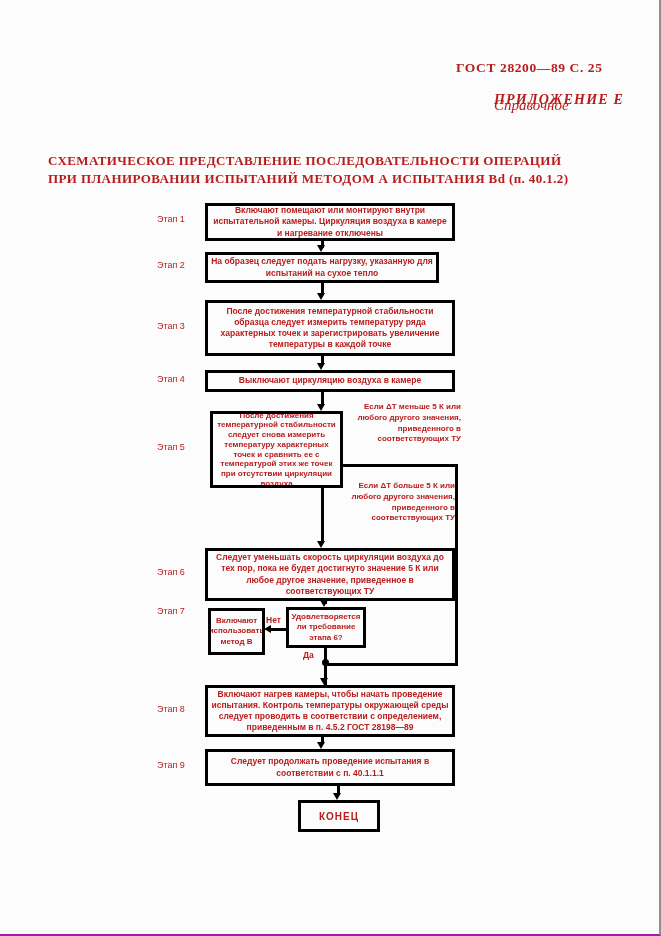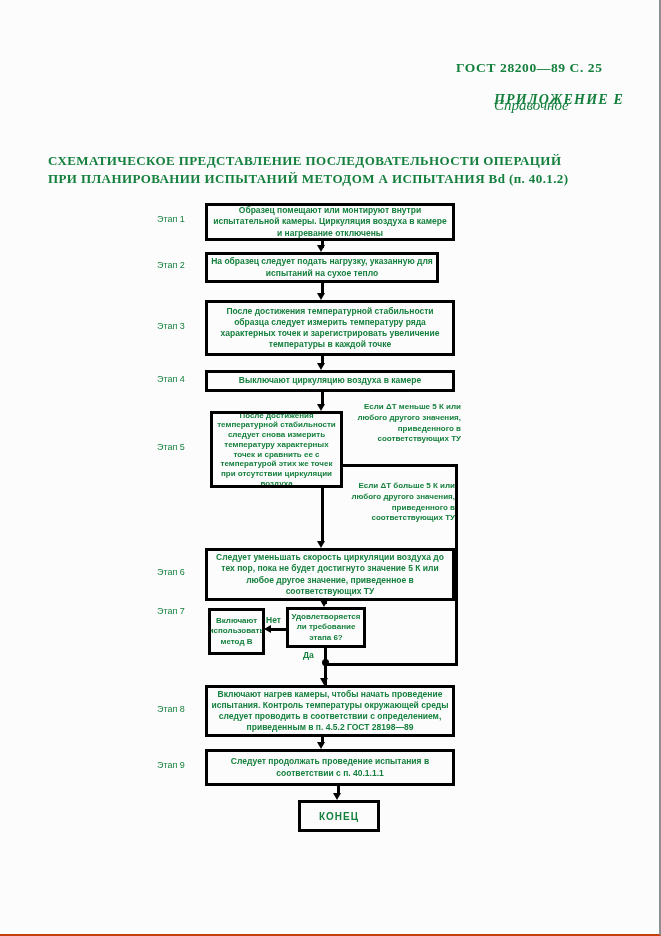--- a/index.html
+++ b/index.html
@@ -1,24 +1,24 @@
 <!DOCTYPE html>
 <html lang="ru"><head>
 <meta charset="utf-8">
 <style>
   html,body{margin:0;padding:0;background:#ffffff;}
   .page{
     position:relative;
     width:661px;height:936px;
     background:#fcfcfc;
     font-family:"Liberation Sans",sans-serif;
-    color:#15803d;
+    color:#b91c1c;
     overflow:hidden;
     border-right:2px solid #8f8f8f;
-    border-bottom:2px solid #c2410c;
+    border-bottom:2px solid #a21caf;
     box-sizing:border-box;
   }
   .hdr-right{
     position:absolute;top:60px;left:456px;
     font-family:"Liberation Serif",serif;
     font-weight:bold;font-size:13.5px;letter-spacing:.6px;white-space:nowrap;
   }
   .annex{
     position:absolute;top:92px;left:494px;
     font-family:"Liberation Serif",serif;
@@ -82,21 +82,21 @@
   <div class="step-label" style="top:214px">Этап 1</div>
   <div class="step-label" style="top:260px">Этап 2</div>
   <div class="step-label" style="top:321px">Этап 3</div>
   <div class="step-label" style="top:374px">Этап 4</div>
   <div class="step-label" style="top:442px">Этап 5</div>
   <div class="step-label" style="top:567px">Этап 6</div>
   <div class="step-label" style="top:606px">Этап 7</div>
   <div class="step-label" style="top:704px">Этап 8</div>
   <div class="step-label" style="top:760px">Этап 9</div>
 
-  <div class="fbox" style="left:205px;top:203px;width:250px;height:38px">Образец помещают или монтируют внутри испытательной камеры. Циркуляция воздуха в камере и нагревание отключены</div>
+  <div class="fbox" style="left:205px;top:203px;width:250px;height:38px">Включают помещают или монтируют внутри испытательной камеры. Циркуляция воздуха в камере и нагревание отключены</div>
   <div class="fbox" style="left:205px;top:252px;width:234px;height:31px">На образец следует подать нагрузку, указанную для испытаний на сухое тепло</div>
   <div class="fbox" style="left:205px;top:300px;width:250px;height:56px">После достижения температурной стабильности образца следует измерить температуру ряда характерных точек и зарегистрировать увеличение температуры в каждой точке</div>
   <div class="fbox" style="left:205px;top:370px;width:250px;height:22px">Выключают циркуляцию воздуха в камере</div>
   <div class="fbox" style="left:210px;top:411px;width:133px;height:77px;font-size:8px;line-height:1.22">После достижения температурной стабильности следует снова измерить температуру характерных точек и сравнить ее с температурой этих же точек при отсутствии циркуляции воздуха</div>
   <div class="fbox" style="left:205px;top:548px;width:250px;height:53px">Следует уменьшать скорость циркуляции воздуха до тех пор, пока не будет достигнуто значение 5 К или любое другое значение, приведенное в соответствующих ТУ</div>
   <div class="fbox" style="left:208px;top:608px;width:57px;height:47px;font-size:8px">Включают использовать метод В</div>
   <div class="fbox" style="left:286px;top:607px;width:80px;height:41px;font-size:8px">Удовлетворяется ли требование этапа 6?</div>
   <div class="fbox" style="left:205px;top:685px;width:250px;height:52px">Включают нагрев камеры, чтобы начать проведение испытания. Контроль температуры окружающей среды следует проводить в соответствии с определением, приведенным в п. 4.5.2 ГОСТ 28198—89</div>
   <div class="fbox" style="left:205px;top:749px;width:250px;height:37px">Следует продолжать проведение испытания в соответствии с п. 40.1.1.1</div>
   <div class="fbox" style="left:298px;top:800px;width:82px;height:32px;font-size:10px;letter-spacing:1px">КОНЕЦ</div>

